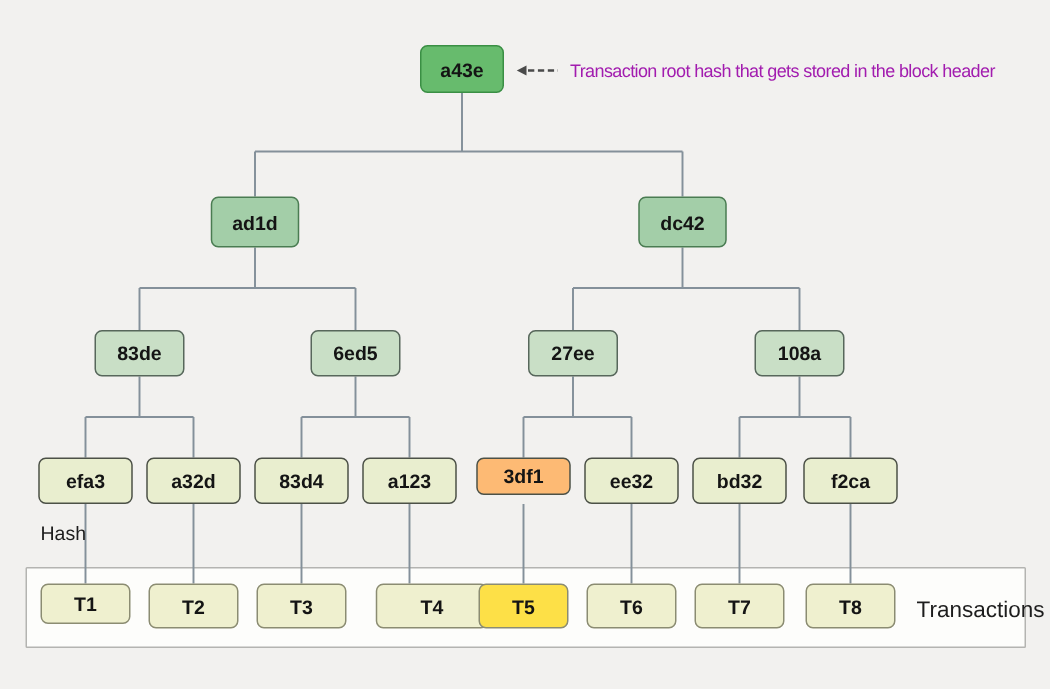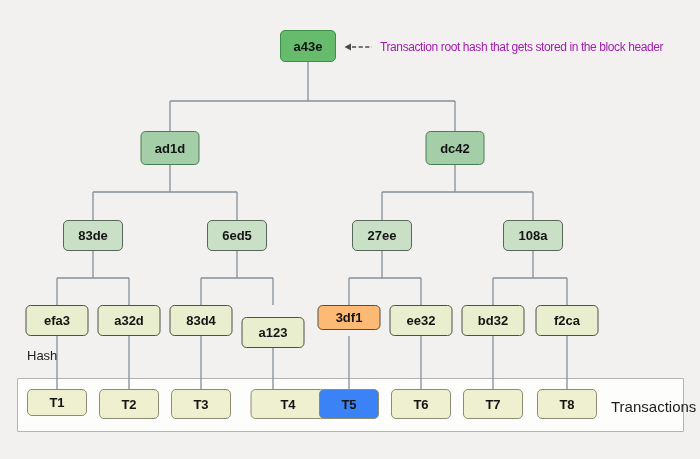--- a/index.html
+++ b/index.html
@@ -40,30 +40,30 @@
       <div class="node" style="left: 308px; top: 30px; width: 56px; height: 32px; background: rgb(103, 187, 109); border: 1.5px solid rgb(58, 143, 68);">a43e</div>
       <div class="node" style="left: 170px; top: 131px; width: 59px; height: 34px; background: rgb(163, 206, 168); border: 1.5px solid rgb(74, 124, 82);">ad1d</div>
       <div class="node" style="left: 455px; top: 131px; width: 59px; height: 34px; background: rgb(163, 206, 168); border: 1.5px solid rgb(74, 124, 82);">dc42</div>
       <div class="node" style="left: 93px; top: 220px; width: 60px; height: 31px; background: rgb(201, 223, 198); border: 1.5px solid rgb(87, 103, 91);">83de</div>
       <div class="node" style="left: 237px; top: 220px; width: 60px; height: 31px; background: rgb(201, 223, 198); border: 1.5px solid rgb(87, 103, 91);">6ed5</div>
       <div class="node" style="left: 382px; top: 220px; width: 60px; height: 31px; background: rgb(201, 223, 198); border: 1.5px solid rgb(87, 103, 91);">27ee</div>
       <div class="node" style="left: 533px; top: 220px; width: 60px; height: 31px; background: rgb(201, 223, 198); border: 1.5px solid rgb(87, 103, 91);">108a</div>
       <div class="node" style="left: 57px; top: 305px; width: 63px; height: 31px; background: rgb(233, 238, 207); border: 1.5px solid rgb(76, 81, 71);">efa3</div>
       <div class="node" style="left: 129px; top: 305px; width: 63px; height: 31px; background: rgb(233, 238, 207); border: 1.5px solid rgb(76, 81, 71);">a32d</div>
       <div class="node" style="left: 201px; top: 305px; width: 63px; height: 31px; background: rgb(233, 238, 207); border: 1.5px solid rgb(76, 81, 71);">83d4</div>
-      <div class="node" style="left: 273px; top: 305px; width: 63px; height: 31px; background: rgb(233, 238, 207); border: 1.5px solid rgb(76, 81, 71); margin-top: 12px;">a123</div>
+      <div class="node" style="left: 273px; top: 305px; width: 63px; height: 31px; background: rgb(233, 238, 207); border: 1.5px solid rgb(76, 81, 71);">a123</div>
       <div class="node" style="left: 349px; top: 305px; width: 63px; height: 25px; background: #fdba74; border: 1.5px solid rgb(76, 81, 71);">3df1</div>
       <div class="node" style="left: 421px; top: 305px; width: 63px; height: 31px; background: rgb(233, 238, 207); border: 1.5px solid rgb(76, 81, 71);">ee32</div>
       <div class="node" style="left: 493px; top: 305px; width: 63px; height: 31px; background: rgb(233, 238, 207); border: 1.5px solid rgb(76, 81, 71);">bd32</div>
       <div class="node" style="left: 567px; top: 305px; width: 63px; height: 31px; background: rgb(233, 238, 207); border: 1.5px solid rgb(76, 81, 71);">f2ca</div>
       <div class="node" style="left: 57px; top: 389px; width: 60px; height: 27px; background: rgb(239, 240, 207); border: 1.5px solid rgb(139, 140, 114);">T1</div>
       <div class="node" style="left: 129px; top: 389px; width: 60px; height: 30px; background: rgb(239, 240, 207); border: 1.5px solid rgb(139, 140, 114);">T2</div>
       <div class="node" style="left: 201px; top: 389px; width: 60px; height: 30px; background: rgb(239, 240, 207); border: 1.5px solid rgb(139, 140, 114);">T3</div>
       <div class="node" style="left: 288px; top: 389px; width: 75px; height: 30px; background: rgb(239, 240, 207); border: 1.5px solid rgb(139, 140, 114);">T4</div>
-      <div class="node" style="left: 349px; top: 389px; width: 60px; height: 30px; background: #3b82f6; border: 1.5px solid rgb(139, 140, 114);">T5</div>
+      <div class="node" style="left: 349px; top: 389px; width: 60px; height: 30px; background: #fde047; border: 1.5px solid rgb(139, 140, 114);">T5</div>
       <div class="node" style="left: 421px; top: 389px; width: 60px; height: 30px; background: rgb(239, 240, 207); border: 1.5px solid rgb(139, 140, 114);">T6</div>
       <div class="node" style="left: 493px; top: 389px; width: 60px; height: 30px; background: rgb(239, 240, 207); border: 1.5px solid rgb(139, 140, 114);">T7</div>
       <div class="node" style="left: 567px; top: 389px; width: 60px; height: 30px; background: rgb(239, 240, 207); border: 1.5px solid rgb(139, 140, 114);">T8</div>
     </div>
 
   <div class="annotation">
     <svg width="29" height="10" viewBox="0 0 29 10">
       <polygon points="0.5,5 7,1.6 7,8.4" id="arrow-head" fill="#4a4a4a"></polygon>
       <line x1="8" y1="5" x2="28" y2="5" stroke-width="1.6" stroke-dasharray="4.2 2.4" id="arrow-line" stroke="#4a4a4a"></line>
     </svg>

